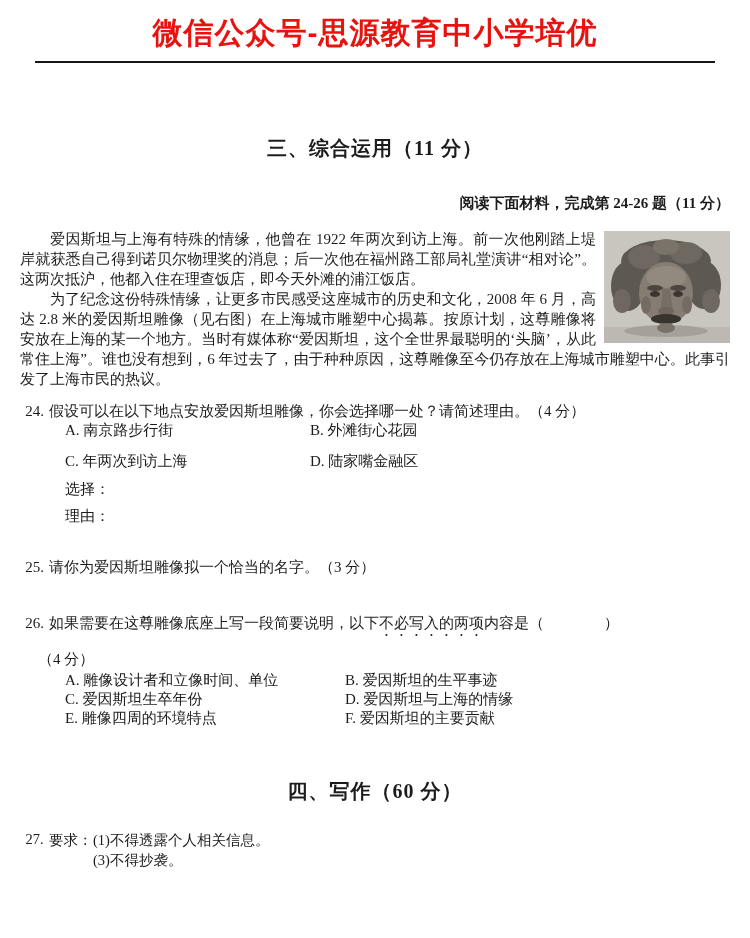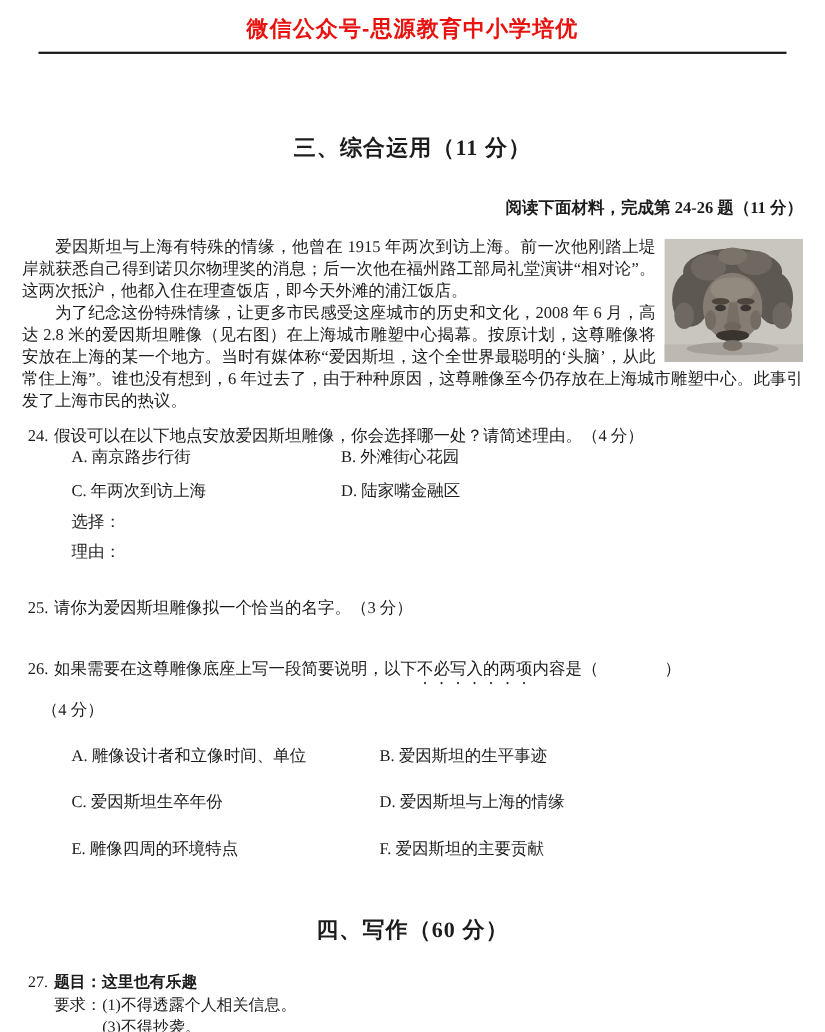--- a/index.html
+++ b/index.html
@@ -10,21 +10,21 @@
     font-family: "Liberation Serif", "DejaVu Serif", serif;
     color: #1c1c1c;
     position: relative;
   }
 
   
   .red-title {
     padding-top: 13px;
     text-align: center;
     font-family: "Liberation Sans", "DejaVu Sans", sans-serif;
-    font-size: 20px;
+    font-size: 30px;
     font-weight: bold;
     color: #e8120f;
     letter-spacing: 1px;
   }
   .header-rule {
     margin: 7px 35px 0 35px;
     border: none;
     border-top: 2px solid #161616;
     height: 0;
   }
@@ -82,22 +82,22 @@
     margin-left: 65px;
     font-size: 15px;
     line-height: 19px;
   }
   .options-24 {
     grid-template-columns: 245px 1fr;
     row-gap: 12px;
   }
   .options-26 {
     grid-template-columns: 280px 1fr;
-    row-gap: 23px;
-    margin-top: 24px;
+    row-gap: 0;
+    margin-top: 2px;
   }
 
   .answer-label {
     margin: 10px 12px 0 65px;
     font-size: 15px;
     line-height: 17px;
   }
   .score-line {
     margin: 10px 0 0 38px;
     font-size: 15px;
@@ -159,21 +159,21 @@
         <ellipse cx="62" cy="80" rx="8" ry="4" fill="#6e665d"></ellipse>
 
         <ellipse cx="62" cy="88" rx="15" ry="5" fill="#38332d"></ellipse>
 
         <ellipse cx="62" cy="97" rx="9" ry="5" fill="#7a7268"></ellipse>
 
         <ellipse cx="42" cy="74" rx="5" ry="9" fill="#746c62"></ellipse>
         <ellipse cx="83" cy="74" rx="5" ry="9" fill="#746c62"></ellipse>
       </svg>
     </div>
-    <p class="para">爱因斯坦与上海有特殊的情缘，他曾在 1915 年两次到访上海。前一次他刚踏上堤岸就获悉自己得到诺贝尔物理奖的消息；后一次他在福州路工部局礼堂演讲“相对论”。这两次抵沪，他都入住在理查饭店，即今天外滩的浦江饭店。</p>
+    <p class="para">爱因斯坦与上海有特殊的情缘，他曾在 1922 年两次到访上海。前一次他刚踏上堤岸就获悉自己得到诺贝尔物理奖的消息；后一次他在福州路工部局礼堂演讲“相对论”。这两次抵沪，他都入住在理查饭店，即今天外滩的浦江饭店。</p>
     <p class="para">为了纪念这份特殊情缘，让更多市民感受这座城市的历史和文化，2008 年 6 月，高达 2.8 米的爱因斯坦雕像（见右图）在上海城市雕塑中心揭幕。按原计划，这尊雕像将安放在上海的某一个地方。当时有媒体称“爱因斯坦，这个全世界最聪明的‘头脑’，从此常住上海”。谁也没有想到，6 年过去了，由于种种原因，这尊雕像至今仍存放在上海城市雕塑中心。此事引发了上海市民的热议。</p>
   </div>
 
   <div class="q-row q24-row">
     <span class="q-num">24.</span>
     <span class="q-body">假设可以在以下地点安放爱因斯坦雕像，你会选择哪一处？请简述理由。（4 分）</span>
   </div>
   <div class="options-grid options-24">
     <span>A. 南京路步行街</span>
     <span>B. 外滩街心花园</span>
@@ -200,21 +200,20 @@
     <span>D. 爱因斯坦与上海的情缘</span>
     <span>E. 雕像四周的环境特点</span>
     <span>F. 爱因斯坦的主要贡献</span>
   </div>
 
   <div class="sec-title sec4-title">四、写作（60 分）</div>
 
   <div class="q-row q27-row">
     <span class="q-num">27.</span>
     <div class="q-body">
-      <div class="q27-title">题目：这里也有乐趣</div>
       <div class="req-row">
         <span class="req-label">要求：</span>
         <div class="req-items">
           <div>(1)不得透露个人相关信息。</div>
           <div>(3)不得抄袭。</div>
         </div>
       </div>
     </div>
   </div>
 

